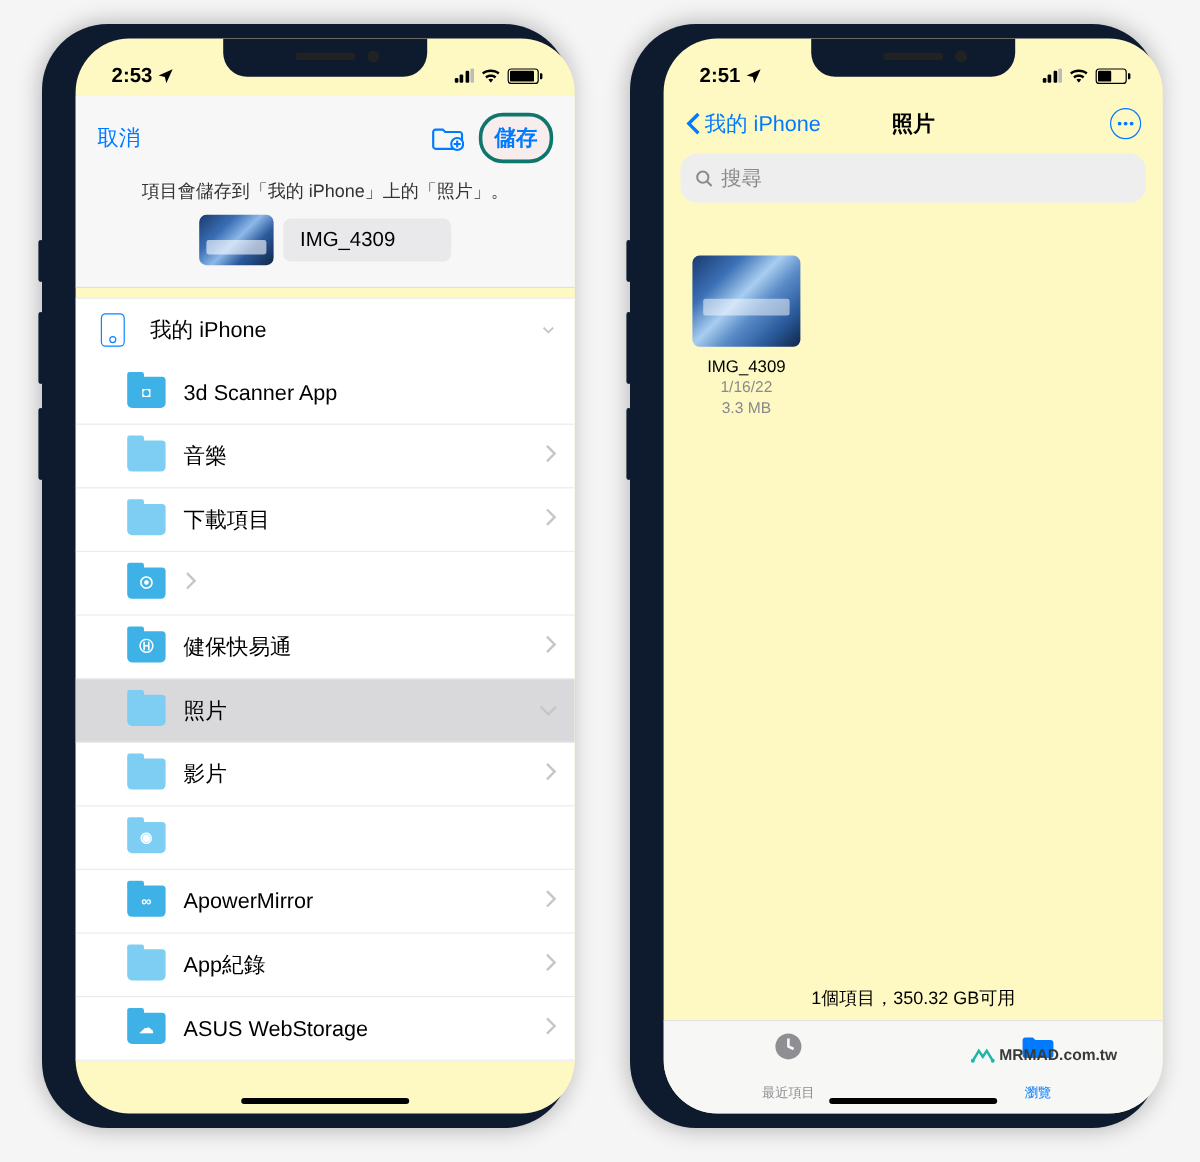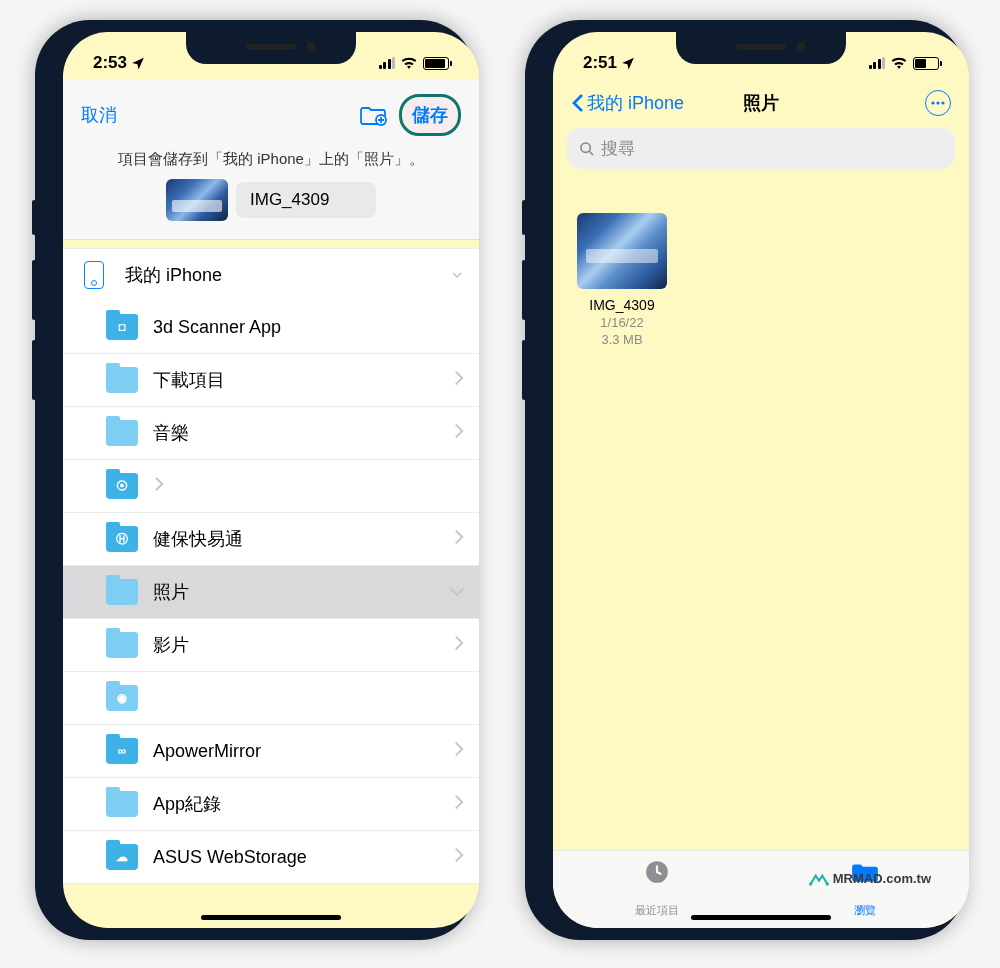--- a/index.html
+++ b/index.html
@@ -233,32 +233,32 @@
               </div>
             </div>
             <span class="label">3d Scanner App</span>
           </div>
           <div class="list-row child">
             <div class="icon">
               <div class="folder-icon ">
                 <span class="folder-glyph"></span>
               </div>
             </div>
+            <span class="label">音樂</span>
+            <span><svg class="chev" width="12" height="16" viewBox="0 0 12 20" fill="none" stroke="currentColor" stroke-width="2.5">
+                <path d="M2 2l8 8-8 8"></path>
+              </svg></span>
+          </div>
+          <div class="list-row child">
+            <div class="icon">
+              <div class="folder-icon ">
+                <span class="folder-glyph"></span>
+              </div>
+            </div>
             <span class="label">下載項目</span>
-            <span><svg class="chev" width="12" height="16" viewBox="0 0 12 20" fill="none" stroke="currentColor" stroke-width="2.5">
-                <path d="M2 2l8 8-8 8"></path>
-              </svg></span>
-          </div>
-          <div class="list-row child">
-            <div class="icon">
-              <div class="folder-icon ">
-                <span class="folder-glyph"></span>
-              </div>
-            </div>
-            <span class="label">音樂</span>
             <span><svg class="chev" width="12" height="16" viewBox="0 0 12 20" fill="none" stroke="currentColor" stroke-width="2.5">
                 <path d="M2 2l8 8-8 8"></path>
               </svg></span>
           </div>
           <div class="list-row child">
             <div class="icon">
               <div class="folder-icon dark">
                 <span class="folder-glyph">⦿</span>
               </div>
             </div>
@@ -404,20 +404,21 @@
 
     <div class="file-grid">
       <div class="file-item">
         <div class="file-thumb"></div>
         <div class="file-label">IMG_4309</div>
         <div class="file-meta">1/16/22</div>
         <div class="file-meta">3.3 MB</div>
       </div>
     </div>
 
+    <div class="footer-status">1個項目，350.32 GB可用</div>
 
     <div class="tab-bar">
       <div class="tab inactive">
         <svg class="tab-icon" viewBox="0 0 24 24" fill="currentColor">
             <circle cx="12" cy="12" r="10"></circle>
             <path d="M12 6v6l4 2" stroke="#f7f7f7" stroke-width="2" fill="none"></path>
           </svg>
         <span class="tab-label">最近項目</span>
       </div>
       <div class="tab active">

